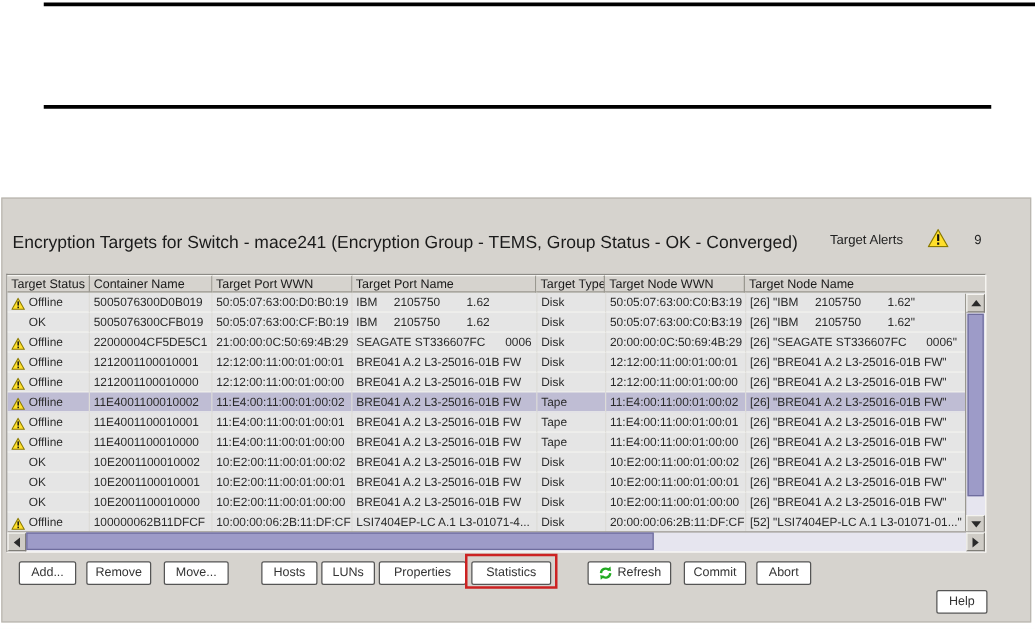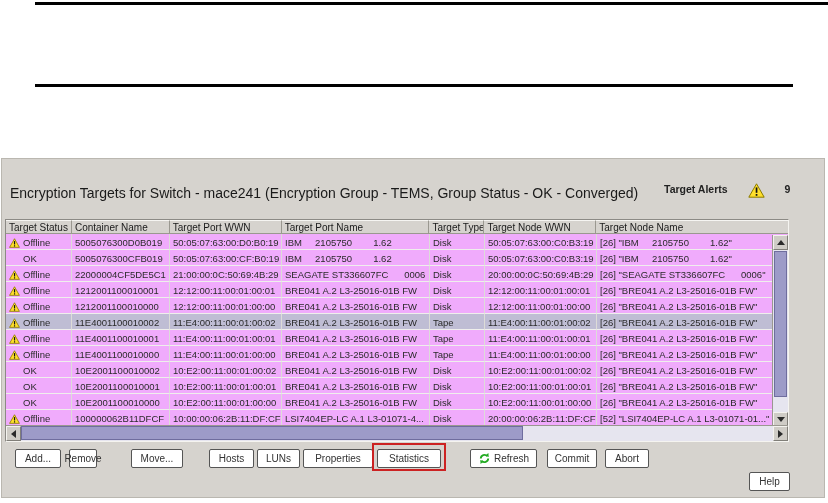--- a/index.html
+++ b/index.html
@@ -5,33 +5,33 @@
   html,body{margin:0;padding:0;background:#fff;}
   .page{position:relative;width:828px;height:503px;background:#ffffff;overflow:hidden;
         font-family:"Liberation Sans",sans-serif;color:#222;}
   .rule{position:absolute;background:#000;}
   .rule-top{left:35px;top:2px;right:0;height:3px;}
   .rule-second{left:35px;top:84px;width:758px;height:3px;}
 
   .dialog{position:absolute;left:1px;top:158px;width:824px;height:340px;
           background:#d6d3ce;border:1px solid #bab7b0;box-sizing:border-box;}
   .dlg-title{position:absolute;left:8px;top:26px;font-size:14px;color:#1a1a1a;}
-  .alerts{position:absolute;left:662px;top:24px;display:flex;align-items:flex-start;gap:20px;font-size:10.5px;font-weight:bold;}
+  .alerts{position:absolute;left:662px;top:24px;display:flex;align-items:flex-end;gap:20px;font-size:10.5px;}
   .alerts .count{font-size:10.5px;}
 
   
   .tbl{position:absolute;left:3px;top:60px;width:784px;height:223px;background:#fff;
        border-top:1px solid #8c8a85;border-left:1px solid #8c8a85;
        border-right:1px solid #f5f4f0;border-bottom:1px solid #f5f4f0;box-sizing:border-box;}
   .thead{display:flex;height:14px;background:#d6d3ce;}
   .th{box-sizing:border-box;font-size:10px;color:#1a1a1a;padding:1px 2px 0 3px;
       border-right:1px solid #9a9890;border-bottom:1px solid #9a9890;border-top:1px solid #f6f5f2;
       background:#d6d3ce;white-space:nowrap;overflow:hidden;}
   .tbody{height:192px;overflow:hidden;}
-  .tr{display:flex;height:16px;background:#f0abfc;}
+  .tr{display:flex;height:16px;background:#e5e5e5;}
   .tr.selected .td{background:#bfbdd4;}
   .td{box-sizing:border-box;font-size:9.5px;color:#2a2a2a;padding:2px 2px 0 3px;
       border-right:1px solid #dddcd8;border-bottom:1px solid #efefec;
       white-space:nowrap;overflow:hidden;display:flex;align-items:center;gap:3px;}
   .pre{white-space:pre;}
   .c1{width:66px;}.c2{width:98px;}.c3{width:112px;}.c4{width:148px;}
   .c5{width:55px;}.c6{width:112px;}.c7{width:176px;border-right:none;}
   .corner{width:16px;border-right:none;}
 
   
@@ -330,21 +330,21 @@
           </div>
         <div class="thumb"></div>
         <div style="flex:1"></div>
         <div class="sbtn">
             <div class="tri tri-right"></div>
           </div>
       </div>
     </div>
 
     <button class="btn btn-row" style="left:13px;width:46px;">Add...</button>
-    <button class="btn btn-row" style="left:67px;width:28px;">Remove</button>
+    <button class="btn btn-row" style="left:67px;width:52px;">Remove</button>
     <button class="btn btn-row" style="left:129px;width:52px;">Move...</button>
     <button class="btn btn-row" style="left:207px;width:45px;">Hosts</button>
     <button class="btn btn-row" style="left:255px;width:43px;">LUNs</button>
     <button class="btn btn-row" style="left:301px;width:70px;">Properties</button>
     <button class="btn btn-row" style="left:375px;width:64px;">Statistics</button>
     <div class="redbox"></div>
 
     <button class="btn btn-row" style="left:468px;width:67px;">
       <span class="wicon">
         <svg width="13" height="13" viewBox="0 0 14 14">

